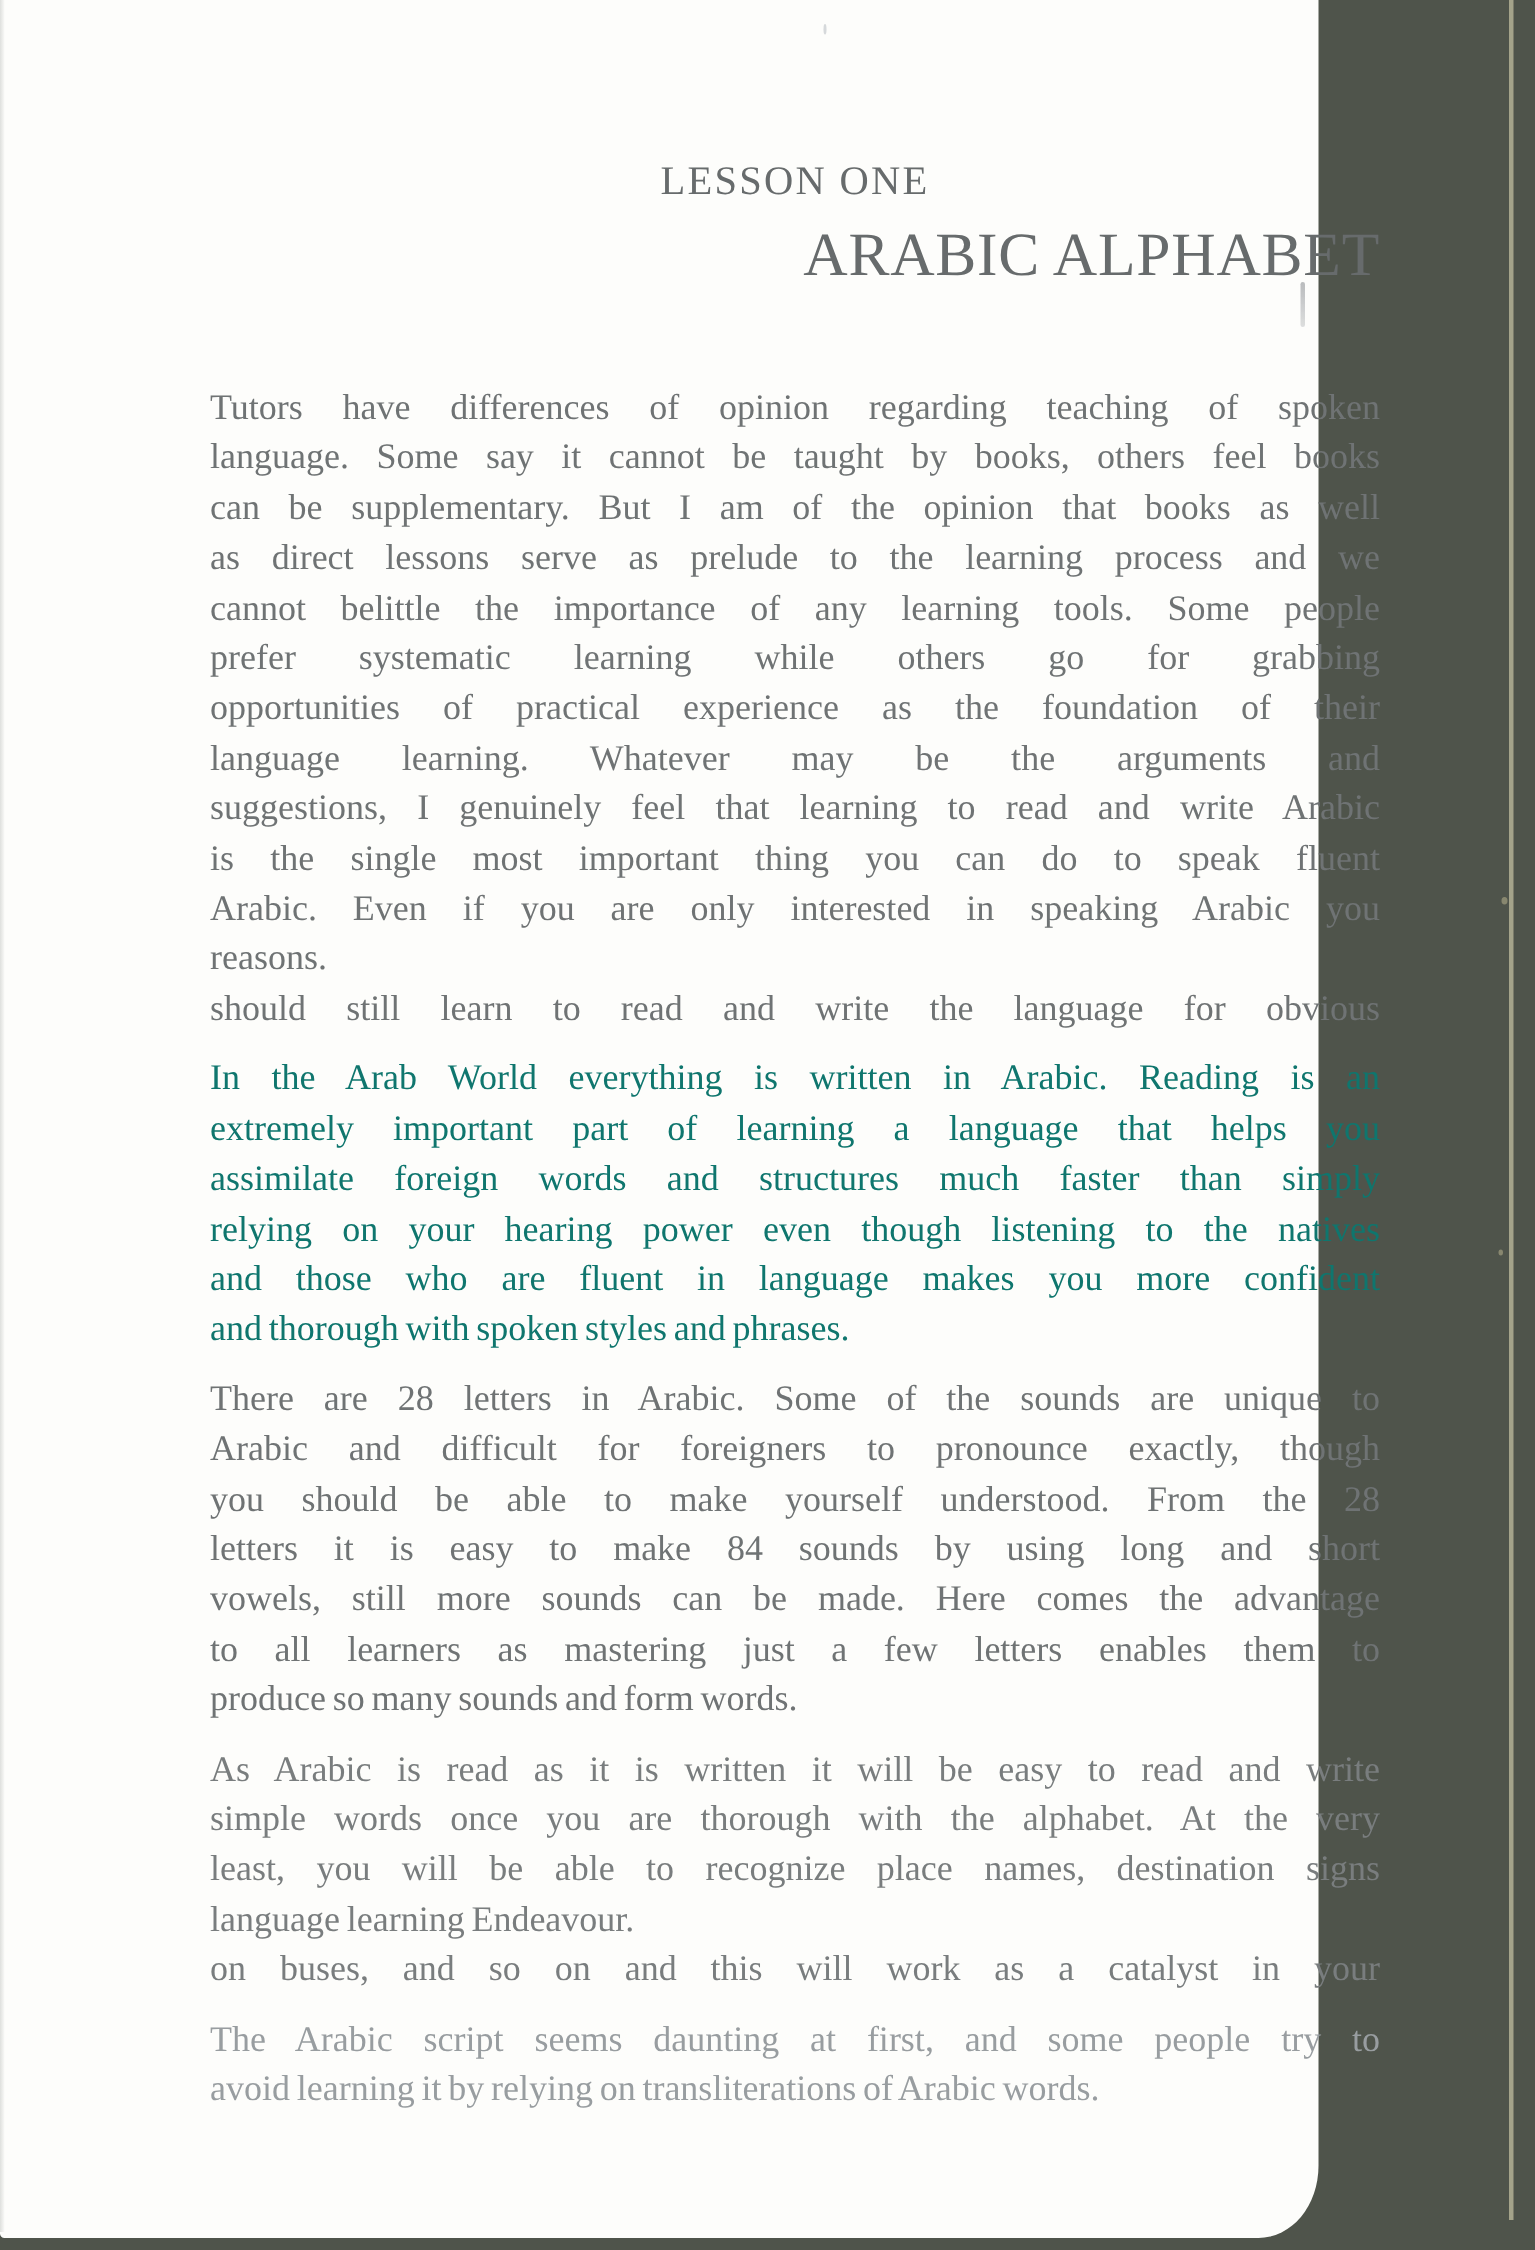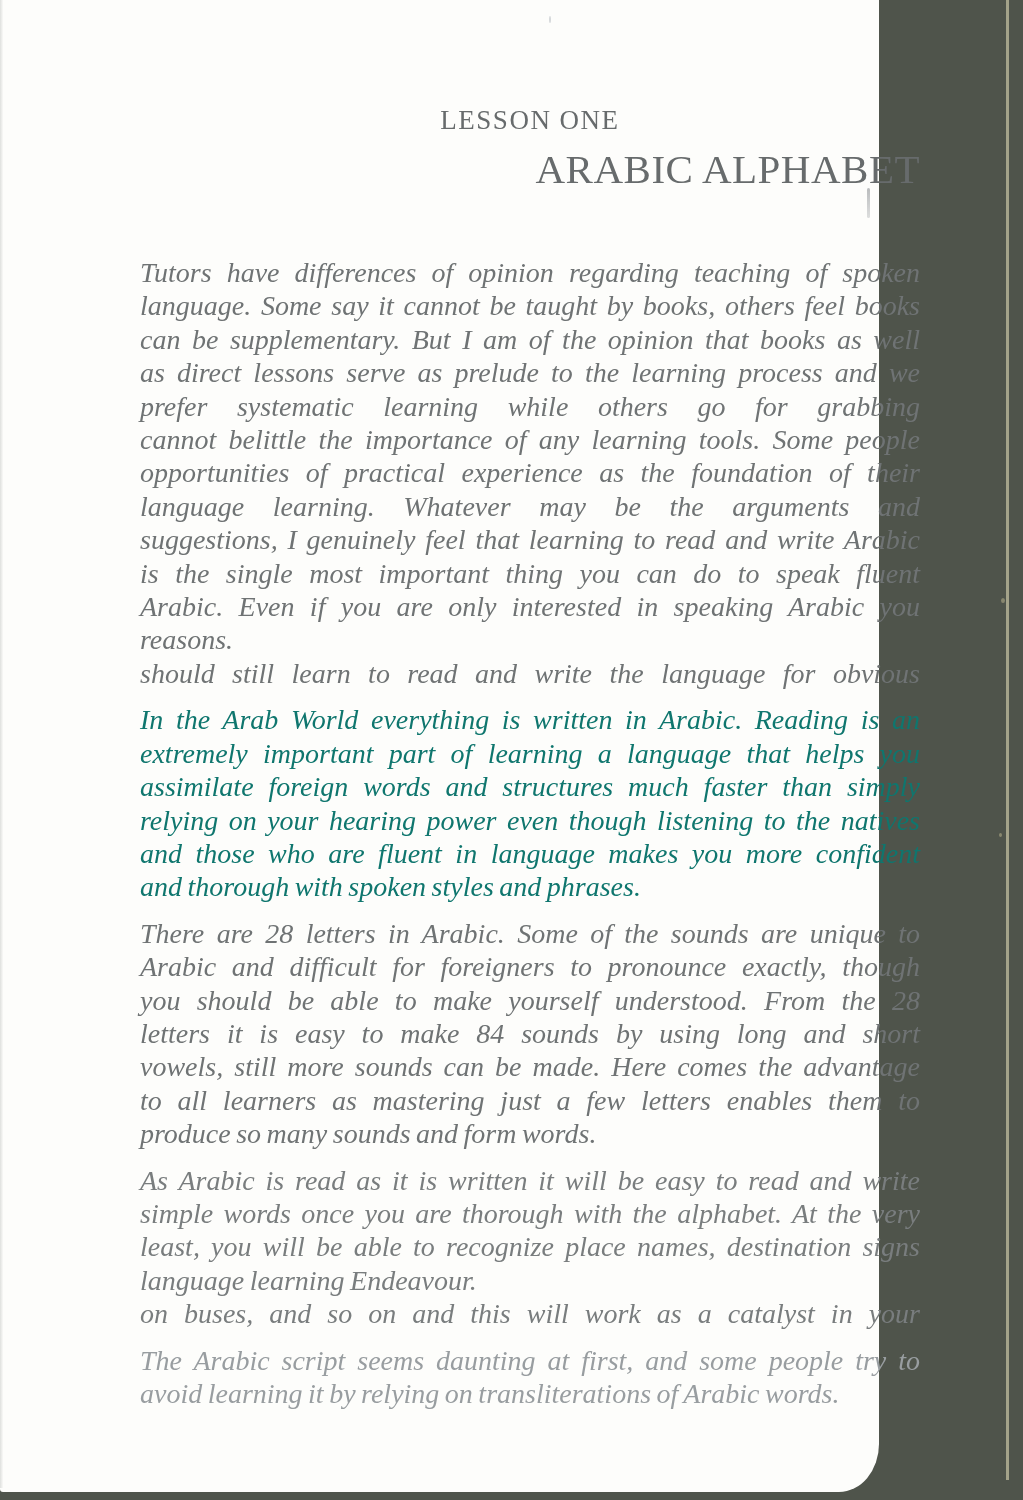--- a/index.html
+++ b/index.html
@@ -73,25 +73,24 @@
     letter-spacing: 0.5px;
     color: var(--title-ink, #676b6c);
   }
   .paragraphs {
     position: absolute;
     left: 140px; top: 256px;
     width: 780px;
   }
   .para {
     margin: 0 0 13px 0;
-    font-size: 28px;
+    font-size: 24px;
     line-height: 33.4px;
     color: var(--body-ink, #6f7374);
     word-spacing: -1.5px;
-    font-style: italic;
   }
   .line {
     text-align: justify;
     text-align-last: justify;
   }
   .line.last {
     text-align-last: left;
   }
 </style>
 </head>
@@ -100,22 +99,22 @@
 <div class="page">
   <div class="lesson-title">LESSON ONE</div>
   <div class="main-title">ARABIC ALPHABET</div>
 
   <div class="paragraphs">
       <div class="para" style="color: rgb(111, 115, 116);">
         <div class="line">Tutors have differences of opinion regarding teaching of spoken</div>
         <div class="line">language. Some say it cannot be taught by books, others feel books</div>
         <div class="line">can be supplementary. But I am of the opinion that books as well</div>
         <div class="line">as direct lessons serve as prelude to the learning process and we</div>
+        <div class="line">cannot belittle the importance of any learning tools. Some people</div>
         <div class="line">prefer systematic learning while others go for grabbing</div>
-        <div class="line">cannot belittle the importance of any learning tools. Some people</div>
         <div class="line">opportunities of practical experience as the foundation of their</div>
         <div class="line">language learning. Whatever may be the arguments and</div>
         <div class="line">suggestions, I genuinely feel that learning to read and write Arabic</div>
         <div class="line">is the single most important thing you can do to speak fluent</div>
         <div class="line">Arabic. Even if you are only interested in speaking Arabic you</div>
         <div class="line last">reasons.</div>
         <div class="line">should still learn to read and write the language for obvious</div>
       </div>
       <div class="para" style="color: #0f766e;">
         <div class="line">In the Arab World everything is written in Arabic. Reading is an</div>

